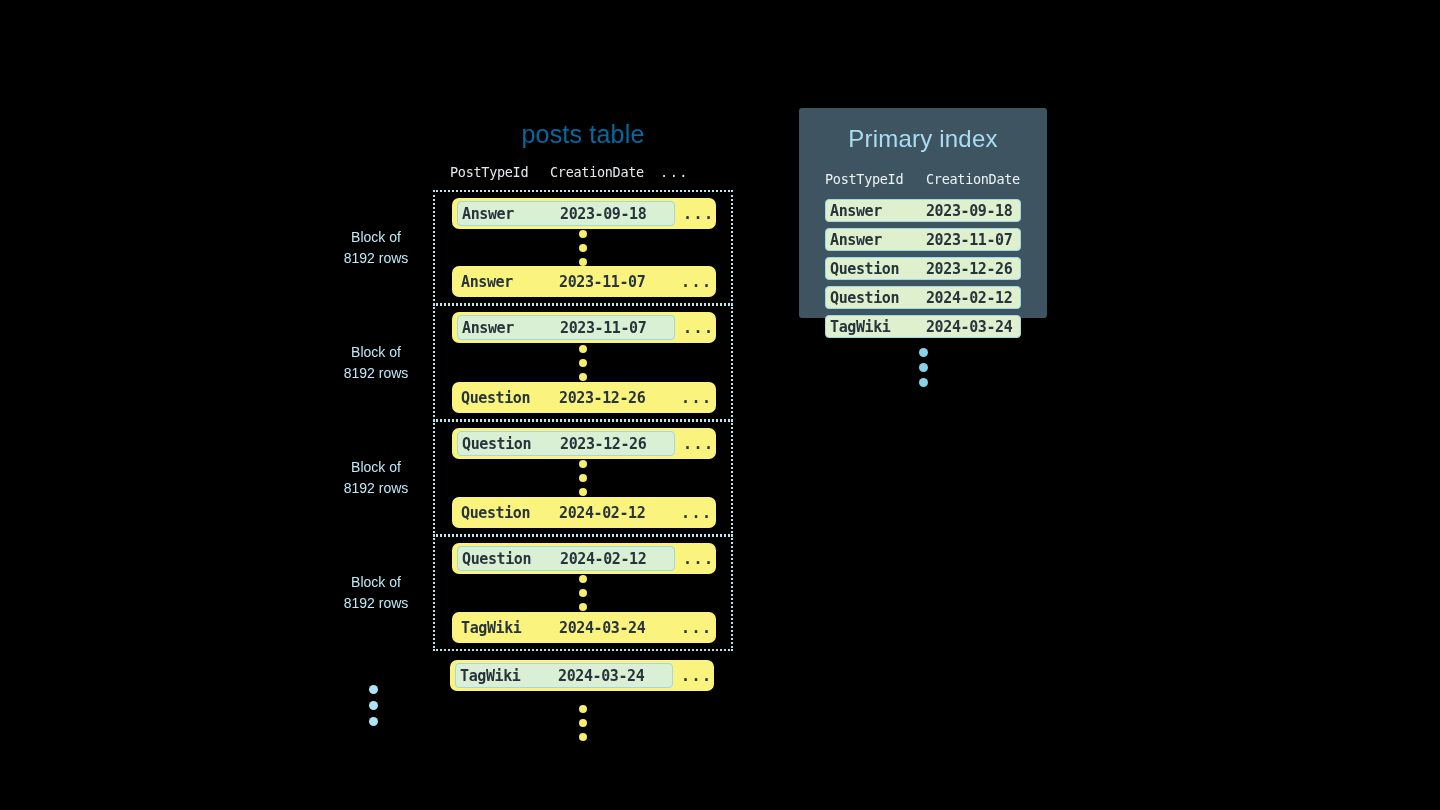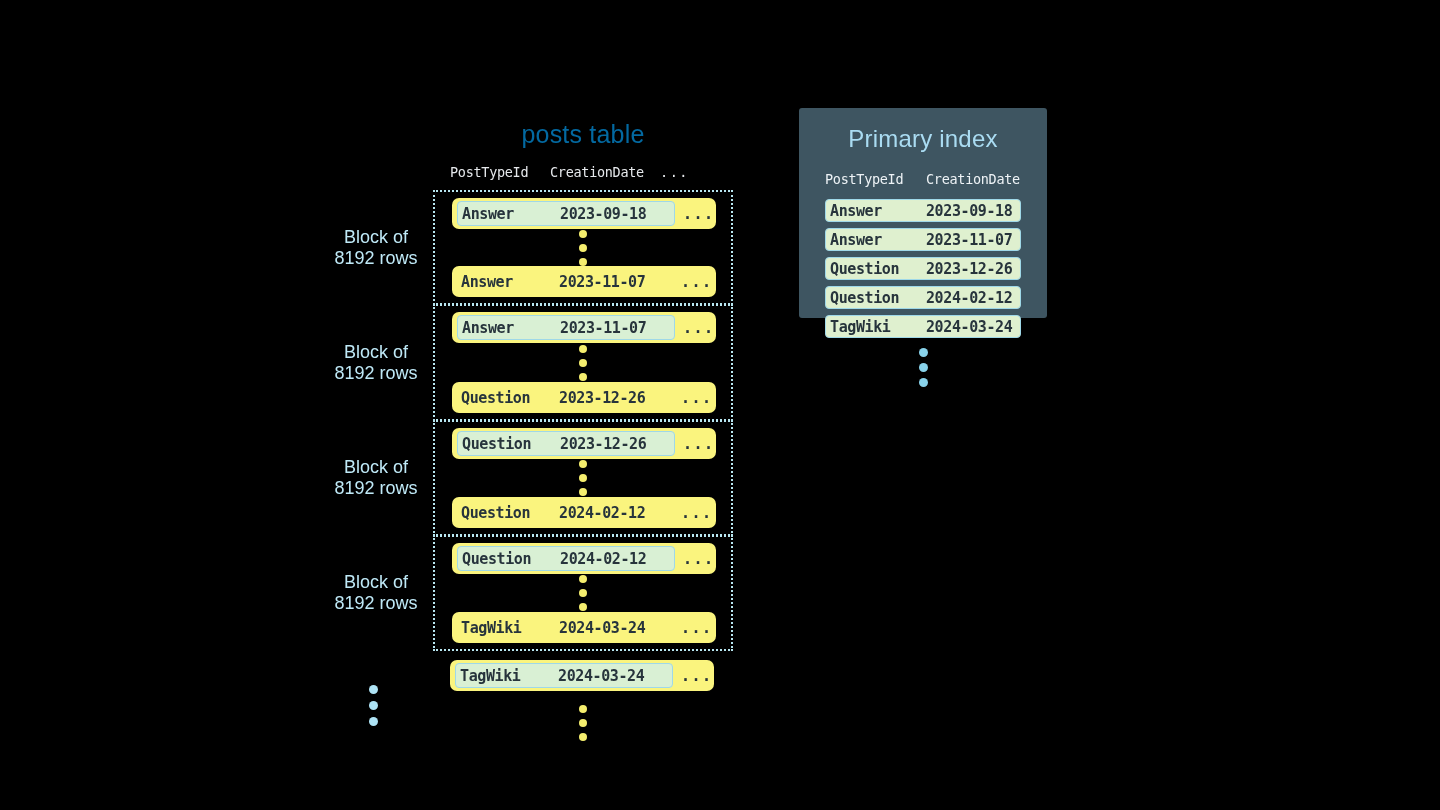--- a/index.html
+++ b/index.html
@@ -75,21 +75,21 @@
   .block:nth-child(4) { height: 116px; }
 
   .block-label {
     position: absolute;
     left: -106px;
     top: 50%;
     transform: translateY(-50%);
     width: 94px;
     text-align: center;
     font-family: "Liberation Sans", sans-serif;
-    font-size: 18px;
+    font-size: 14px;
     line-height: 21px;
     color: #bfe9f7;
     white-space: pre-line;
   }
 
   
   .row {
     position: absolute;
     left: 17px;
     width: 264px;

